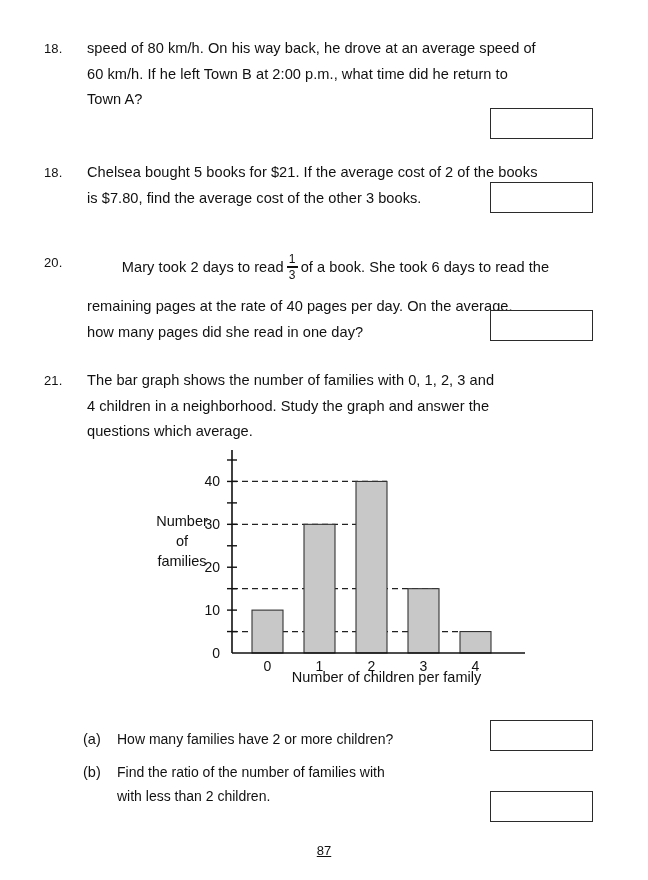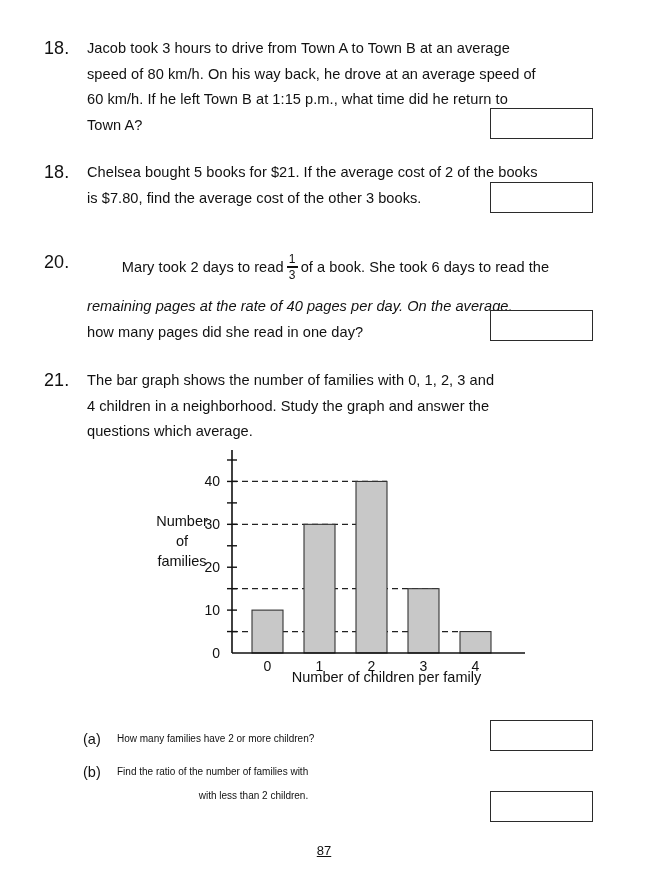--- a/index.html
+++ b/index.html
@@ -23,21 +23,21 @@
 
   
   .question {
     position: absolute;
     display: flex;
     align-items: flex-start;
   }
   .q-num {
     width: 43px;
     flex: 0 0 43px;
-    font-size: 18px;
+    font-size: 13px;
     line-height: 25.5px;
     letter-spacing: .1px;
   }
   .q-body {
     flex: 1 1 auto;
     font-size: 14.6px;
     line-height: 25.5px;
     letter-spacing: .05px;
   }
   .q-body p {
@@ -106,23 +106,22 @@
     display: flex;
     align-items: flex-start;
   }
   .subq-label {
     width: 34px;
     flex: 0 0 34px;
     font-size: 14.5px;
     line-height: 24px;
   }
   .subq-body {
-    font-size: 10px;
+    font-size: 14px;
     line-height: 24px;
-    text-align: right;
   }
   .subq-body p { margin: 0; }
 
   
   .page-number {
     position: absolute;
     left: 0;
     top: 843px;
     width: 648px;
     text-align: center;
@@ -132,23 +131,22 @@
   }
 </style>
 </head>
 <body>
 
 <div class="page">
 
   <div class="question" style="left:44px; top:36px; width:520px;">
     <div class="q-num">18.</div>
     <div class="q-body">
-      <p>Jacob took 3 hours to drive from Town A to Town B at an average</p>
       <p>speed of 80 km/h. On his way back, he drove at an average speed of</p>
-      <p>60 km/h. If he left Town B at 1:15 p.m., what time did he return to</p>
+      <p>60 km/h. If he left Town B at 2:00 p.m., what time did he return to</p>
       <p>Town A?</p>
     </div>
   </div>
   <div class="ans-box" style="left:490px; top:108px; width:103px; height:31px;"></div>
 
   <div class="question" style="left:44px; top:160px; width:520px;">
     <div class="q-num">18.</div>
     <div class="q-body">
       <p>Chelsea bought 5 books for $21. If the average cost of 2 of the books</p>
       <p>is $7.80, find the average cost of the other 3 books.</p>
@@ -159,21 +157,21 @@
   <div class="question" style="left:44px; top:250px; width:540px;">
     <div class="q-num">20.</div>
     <div class="q-body">
       <p style="line-height:34px;text-align:center;">
         <span>Mary took 2 days to read</span><span class="frac">
             <span class="num">1</span>
             <span class="bar"></span>
             <span class="den">3</span>
           </span><span>of a book. She took 6 days to read the</span>
       </p>
-      <p style="margin-top:10px;font-style:italic;">remaining pages at the rate of 40 pages per day. On the average,</p>
+      <p style="margin-top:10px;">remaining pages at the rate of 40 pages per day. On the average,</p>
       <p>how many pages did she read in one day?</p>
     </div>
   </div>
   <div class="ans-box" style="left:490px; top:310px; width:103px; height:31px;"></div>
 
   <div class="question" style="left:44px; top:368px; width:520px;justify-content:flex-end;">
     <div class="q-num">21.</div>
     <div class="q-body">
       <p>The bar graph shows the number of families with 0, 1, 2, 3 and</p>
       <p>4 children in a neighborhood. Study the graph and answer the</p>

